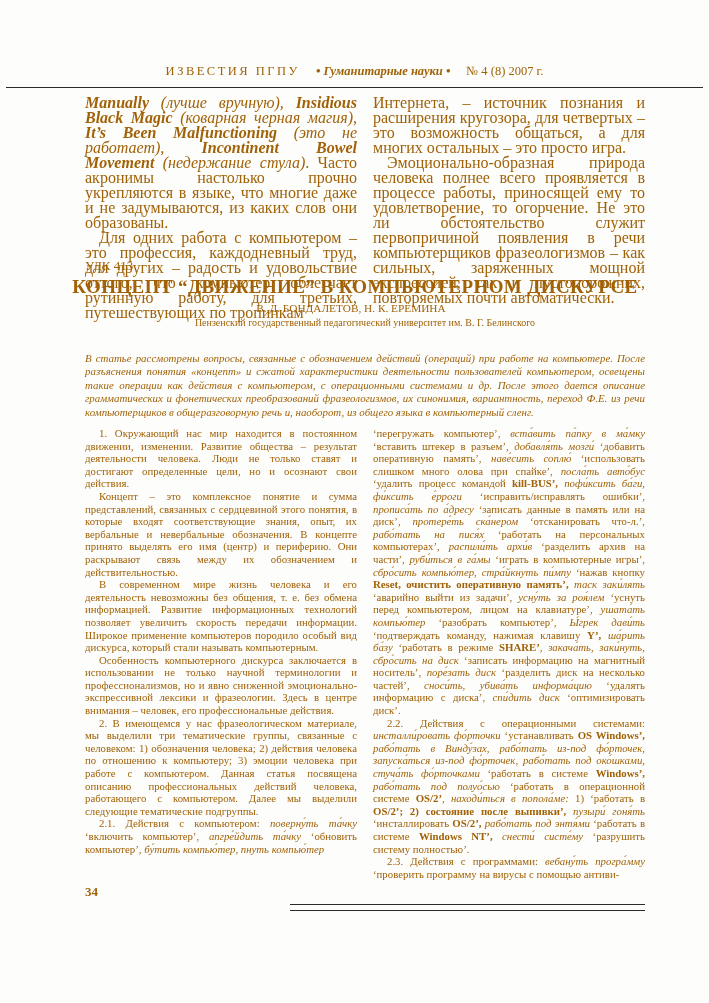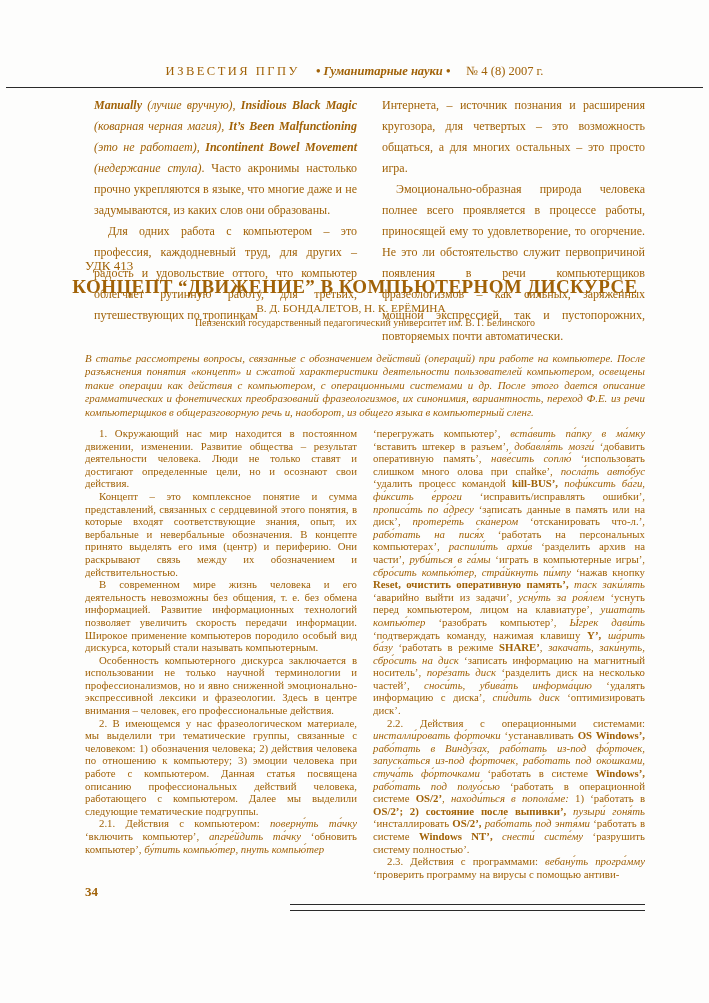--- a/index.html
+++ b/index.html
@@ -18,21 +18,21 @@
   
   .cols { display:flex; gap:16px; }
   .col { width:272px; text-align:justify; }
   p.para { margin:0; text-indent:14px; }
   p.para.noindent { text-indent:0; }
   span.i { font-style:italic; }
   span.b { font-weight:bold; }
   span.bi { font-weight:bold; font-style:italic; }
 
   .intro { position:absolute; top:95px; left:85px; width:560px; }
-  .intro .col { font-size:12px; line-height:21px;margin-left:9px; }
+  .intro .col { font-size:16px; line-height:15px; }
 
   .udc { position:absolute; top:258px; left:85px; font-size:13px; }
   .title { position:absolute; top:276px; left:55px; width:600px; margin:0; text-align:center;
            font-size:19px; font-weight:bold; letter-spacing:0.4px; }
   .authors { position:absolute; top:302px; left:71px; width:560px; text-align:center; font-size:11.3px; }
   .affil   { position:absolute; top:317px; left:85px; width:560px; text-align:center; font-size:10px; }
   .dept    { position:absolute; top:332px; left:85px; width:560px; text-align:center; font-size:11.3px; }
 
   .abstract { position:absolute; top:352px; left:85px; width:560px;
               font-style:italic; font-size:10.9px; line-height:13.4px; text-align:justify; }

